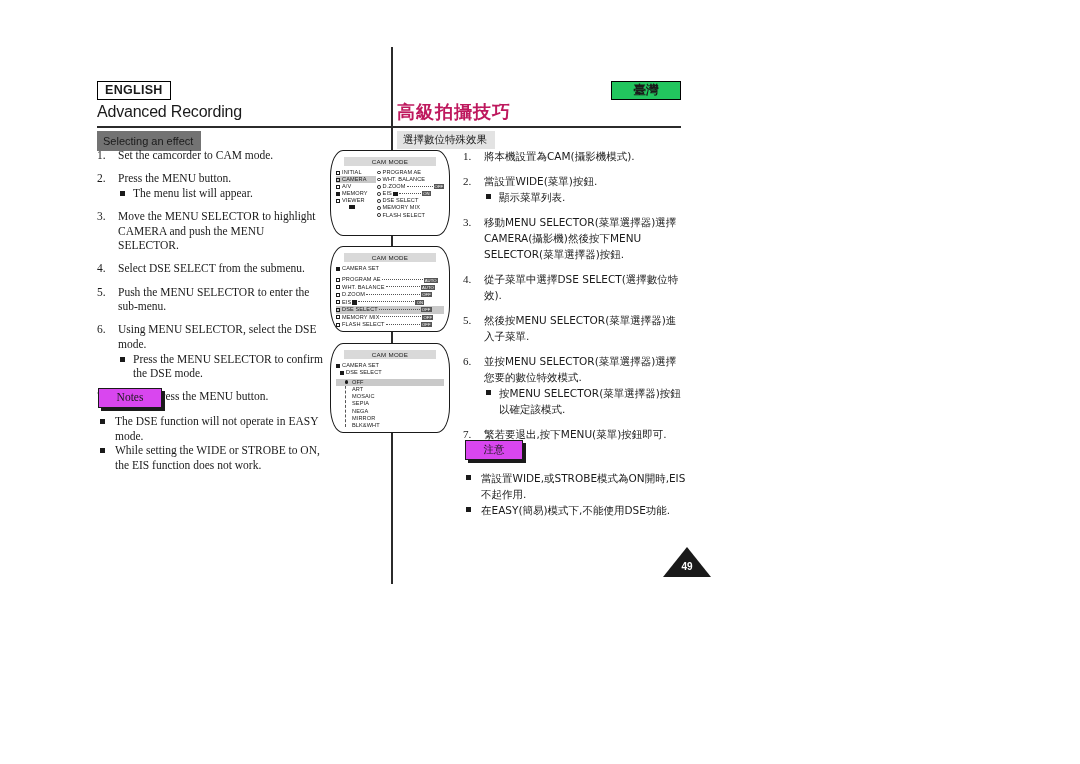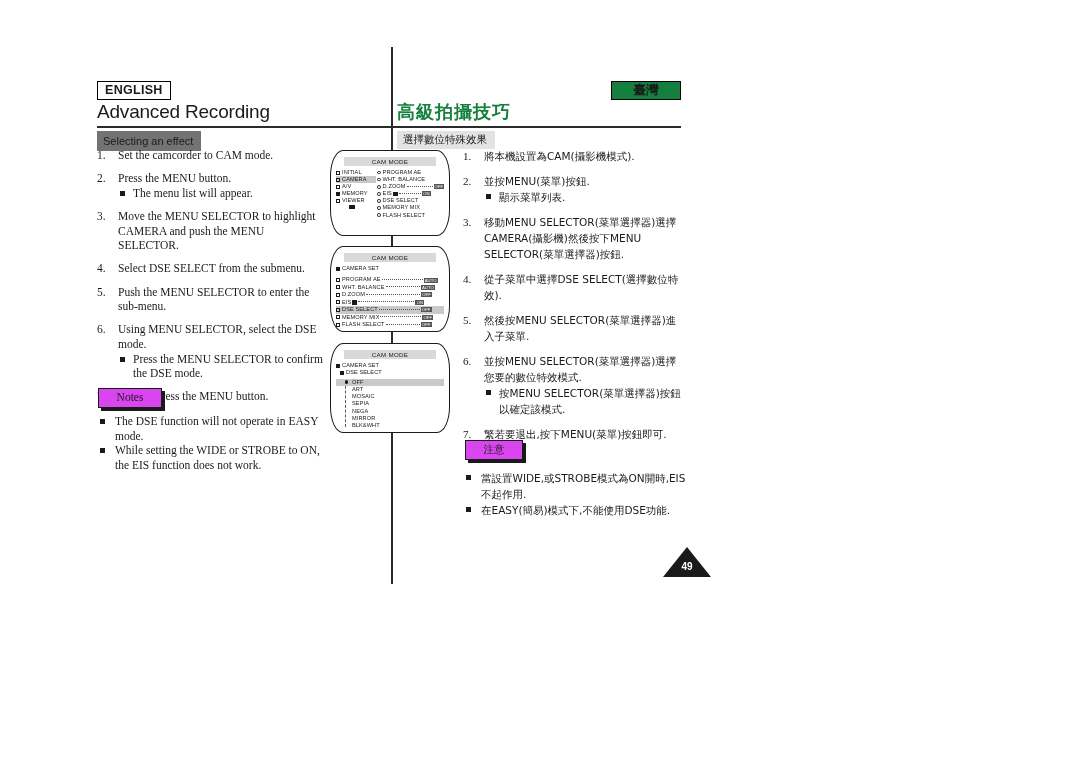--- a/index.html
+++ b/index.html
@@ -52,43 +52,43 @@
     left: 603px;
     top: 81px;
     width: 68px;
     border: 1.5px solid #000;
     padding: 1px 0 2px 0;
     text-align: center;
     font-family: "Liberation Sans", sans-serif;
     font-weight: bold;
     font-size: 12.5px;
     line-height: 14px;
-    background: #15803d;
+    background: #22c55e;
   }
 
   .title-en {
     position: absolute;
     left: 89px;
     top: 100px;
     font-family: "Liberation Sans", sans-serif;
-    font-size: 19px;
+    font-size: 16px;
     line-height: 24px;
     letter-spacing: -0.2px;
     color: #1a1a1a;
   }
   .title-zh {
     position: absolute;
     left: 389px;
     top: 100px;
     font-family: "DejaVu Sans", sans-serif;
     font-size: 18px;
     font-weight: bold;
     line-height: 24px;
     letter-spacing: 1px;
-    color: #15803d;
+    color: #be185d;
   }
 
   .rule-left {
     position: absolute;
     left: 89px;
     top: 126px;
     width: 294px;
     height: 2px;
     background: #2b2b2b;
   }
@@ -449,21 +449,21 @@
       </li>
     </ul>
 
   <ul class="steps zh" id="steps-zh">
       <li class="step">
         <span class="num">1.</span>
         <span class="body">將本機設置為CAM(攝影機模式).</span>
       </li>
       <li class="step">
         <span class="num">2.</span>
-        <span class="body">並按MENU(菜單)按鈕.</span>
+        <span class="body">當設置WIDE(菜單)按鈕.</span>
         <ul class="sub-bullets">
           <li>顯示菜單列表.</li>
         </ul>
       </li>
       <li class="step">
         <span class="num">3.</span>
         <span class="body">移動MENU SELECTOR(菜單選擇器)選擇CAMERA(攝影機)然後按下MENU SELECTOR(菜單選擇器)按鈕.</span>
       </li>
       <li class="step">
         <span class="num">4.</span>

